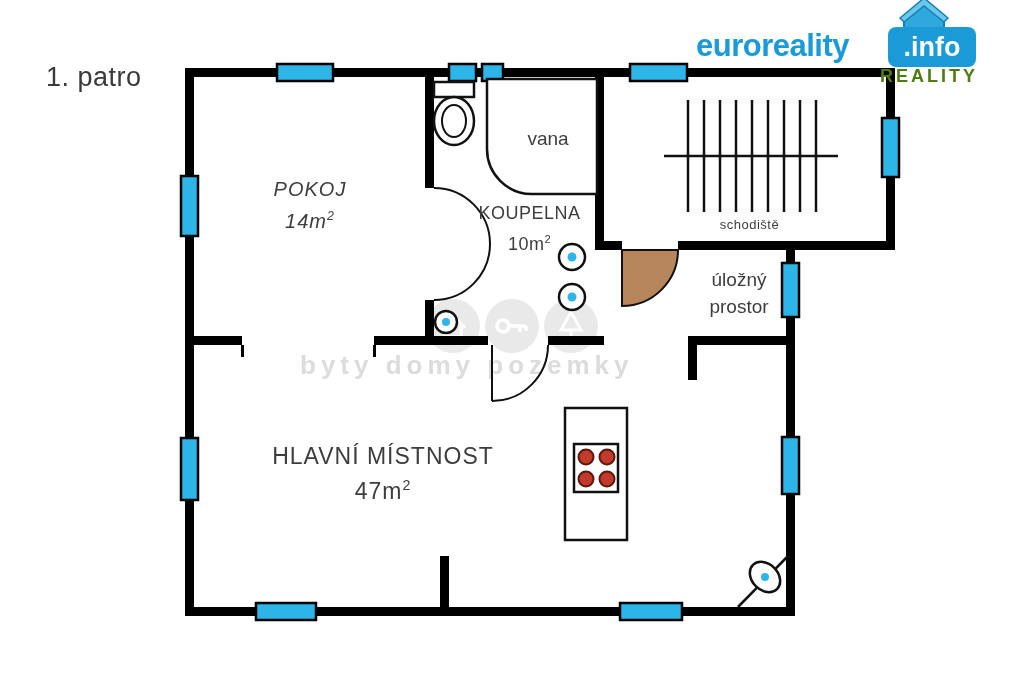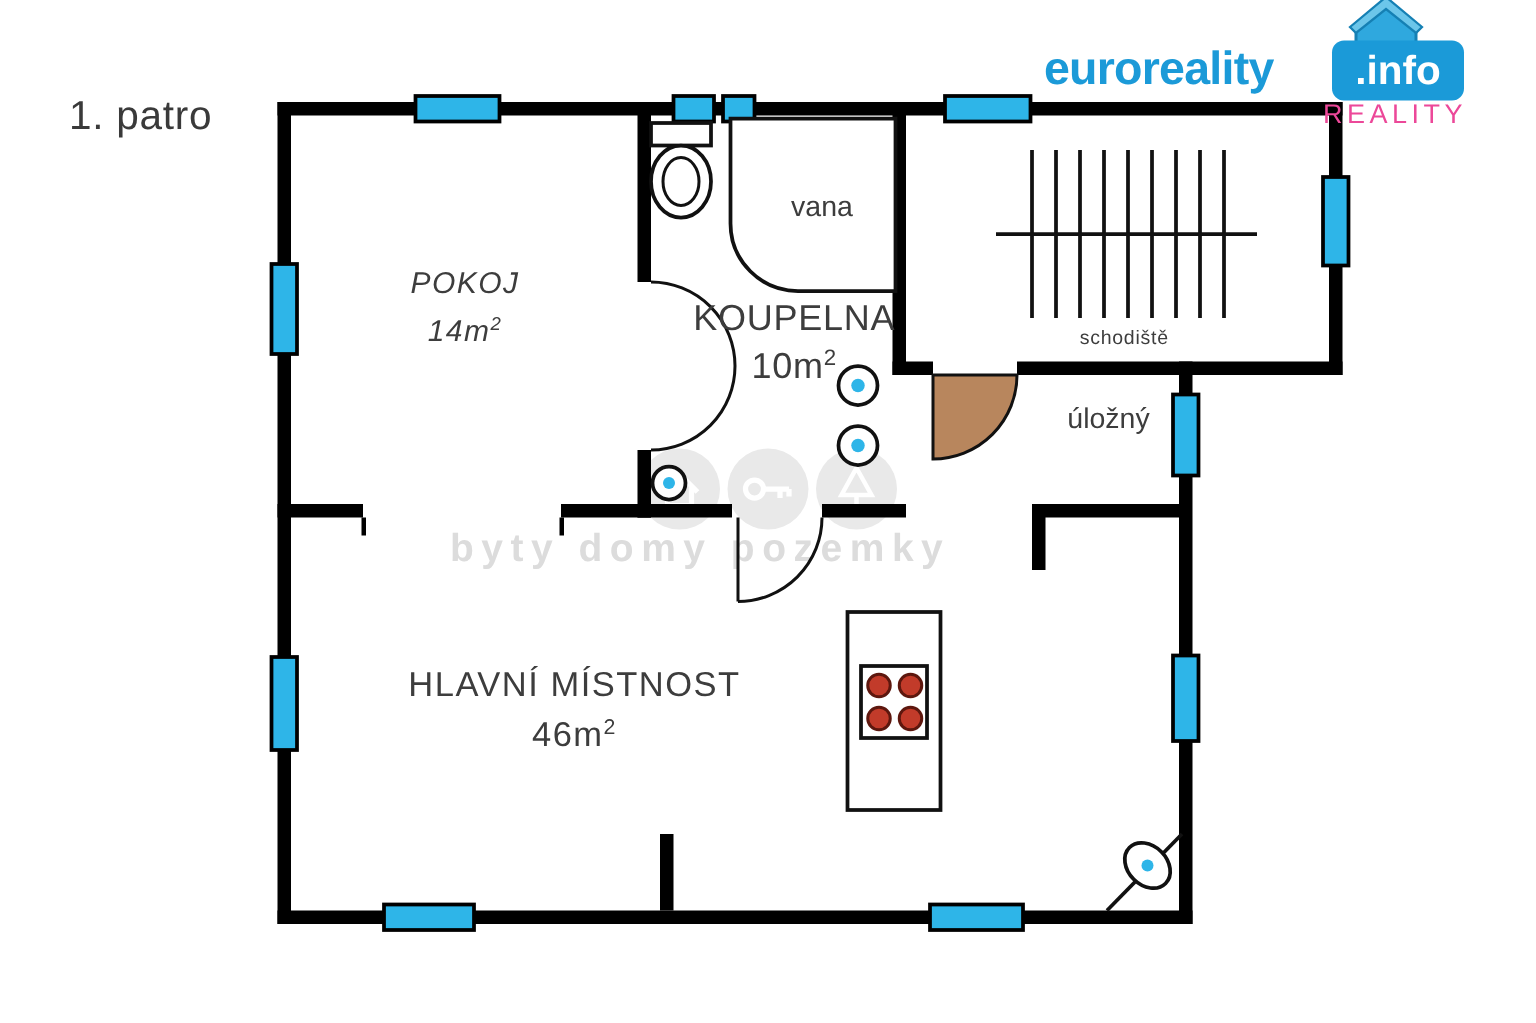--- a/index.html
+++ b/index.html
@@ -8,36 +8,36 @@
 
   .floor-label{position:absolute;left:46px;top:62px;font-size:27px;letter-spacing:.5px;color:#3a3a3a;z-index:5;}
 
   
   .logo{position:absolute;left:696px;top:0;width:286px;height:92px;z-index:6;}
   .logo-brand{position:absolute;left:0;top:28px;font-size:31px;font-weight:bold;
               color:var(--c-brand,#1b9ad8);letter-spacing:-.5px;z-index:2;}
   .logo-tld{position:absolute;left:192px;top:27px;width:88px;height:40px;background:var(--c-brand,#1b9ad8);
             color:#fff;border-radius:8px;font-size:27px;font-weight:bold;text-align:center;line-height:40px;z-index:2;}
   .logo-house{position:absolute;left:200px;top:-2px;z-index:1;}
-  .logo-reality{position:absolute;right:4px;top:66px;font-size:18px;font-weight:normal;
-                color:#ec4899;letter-spacing:3px;z-index:0;}
+  .logo-reality{position:absolute;right:4px;top:66px;font-size:18px;font-weight:bold;
+                color:#4d7c0f;letter-spacing:3px;z-index:0;}
 
   
   .watermark{position:absolute;left:0;top:0;z-index:1;}
   .wm-icons{position:absolute;left:422px;top:296px;}
   .wm-text{position:absolute;left:300px;top:350px;width:410px;text-align:left;
            font-size:26px;font-weight:bold;letter-spacing:5px;color:var(--c-watermark,#dcdcdc);}
 
   .plan-svg{position:absolute;left:0;top:0;z-index:2;}
 
   
   .room-label{position:absolute;text-align:center;z-index:4;color:var(--c-text,#3d3d3d);}
   .room-label sup{font-size:.62em;}
   .lbl-pokoj{left:230px;top:176px;width:160px;font-size:20px;line-height:27px;letter-spacing:1px;font-style:italic;}
-  .lbl-koupelna{left:452px;top:200px;width:155px;font-size:24px;line-height:26px;letter-spacing:.5px;}
+  .lbl-koupelna{left:452px;top:200px;width:155px;font-size:18px;line-height:26px;letter-spacing:.5px;}
   .lbl-vana{left:500px;top:116px;width:96px;font-size:19px;margin-top:12px;}
   .lbl-schodiste{left:672px;top:217px;width:155px;font-size:13px;letter-spacing:.5px;}
   .lbl-ulozny{left:678px;top:266px;width:122px;font-size:19px;line-height:27px;}
   .lbl-hlavni{left:258px;top:442px;width:250px;font-size:23px;line-height:29px;letter-spacing:1px;}
 
   .disclaimer{position:absolute;right:22px;top:636px;font-size:20px;color:#2e2e2e;letter-spacing:.3px;z-index:5;}
 
   .wall{fill:var(--c-wall,#000);}
   .win{fill:var(--c-window,#2eb5e8);stroke:#000;stroke-width:2.5;}
   .thin{stroke:#111;stroke-width:2.5;fill:none;}
@@ -179,21 +179,22 @@
     <div>KOUPELNA</div>
     <div><span>10m</span><sup>2</sup></div>
   </div>
 
   <div class="room-label lbl-schodiste">
     <span>schodiště</span>
   </div>
 
   <div class="room-label lbl-ulozny">
     <div>úložný</div>
+    <div>prostor</div>
   </div>
 
   <div class="room-label lbl-hlavni">
     <div>HLAVNÍ MÍSTNOST</div>
-    <div><span>46m</span><sup>2</sup></div>
+    <div><span>47m</span><sup>2</sup></div>
   </div>
 
 
 </div>
 
 </body></html>

